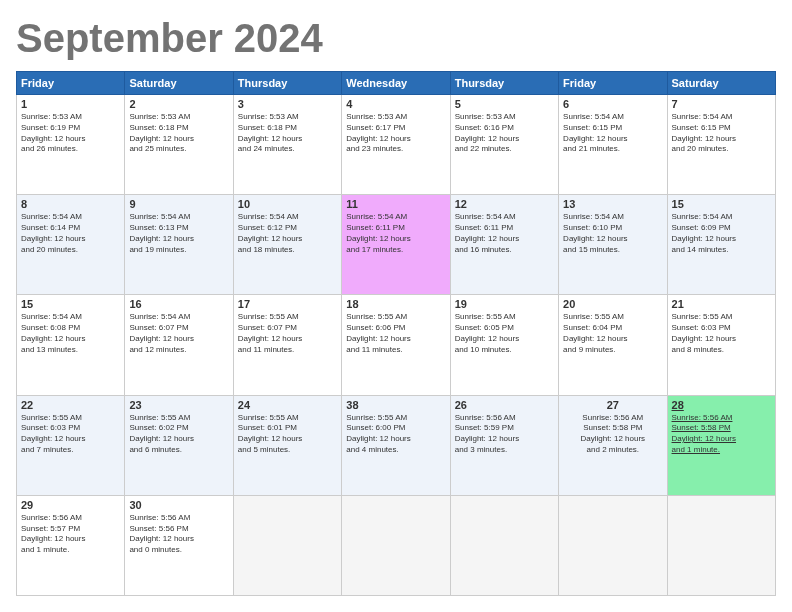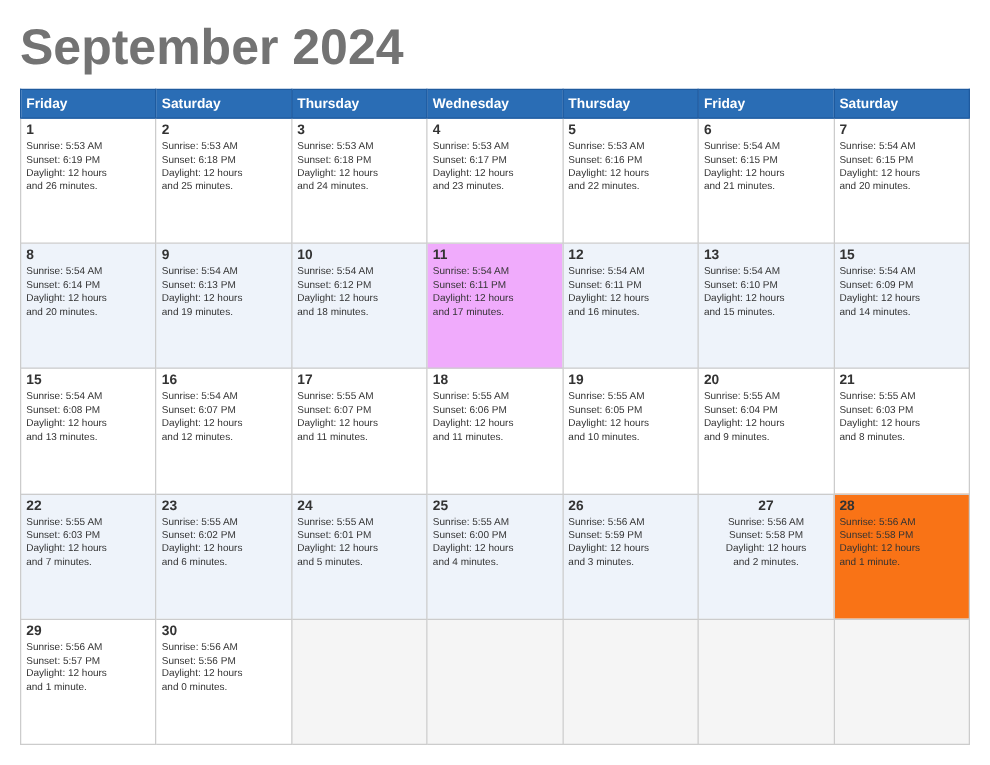--- a/index.html
+++ b/index.html
@@ -293,41 +293,41 @@
 and 6 minutes.</div>
           </td>
           <td style="background: rgb(238, 243, 250);">
             <span class="day-num">24</span>
             <div class="day-info" style="white-space: pre-line;">Sunrise: 5:55 AM
 Sunset: 6:01 PM
 Daylight: 12 hours
 and 5 minutes.</div>
           </td>
           <td style="background: rgb(238, 243, 250);">
-            <span class="day-num">25</span>
+            <span class="day-num">38</span>
             <div class="day-info" style="white-space: pre-line;">Sunrise: 5:55 AM
 Sunset: 6:00 PM
 Daylight: 12 hours
 and 4 minutes.</div>
           </td>
           <td style="background: rgb(238, 243, 250);">
             <span class="day-num">26</span>
             <div class="day-info" style="white-space: pre-line;">Sunrise: 5:56 AM
 Sunset: 5:59 PM
 Daylight: 12 hours
 and 3 minutes.</div>
           </td>
           <td style="background: rgb(238, 243, 250); text-align: center;">
             <span class="day-num">27</span>
             <div class="day-info" style="white-space: pre-line;">Sunrise: 5:56 AM
 Sunset: 5:58 PM
 Daylight: 12 hours
 and 2 minutes.</div>
           </td>
-          <td style="background: #f97316;">
+          <td style="background: #86efac; text-decoration: underline;">
             <span class="day-num">28</span>
             <div class="day-info" style="white-space: pre-line;">Sunrise: 5:56 AM
 Sunset: 5:58 PM
 Daylight: 12 hours
 and 1 minute.</div>
           </td>
         </tr>
         <tr>
           <td>
             <span class="day-num">29</span>

